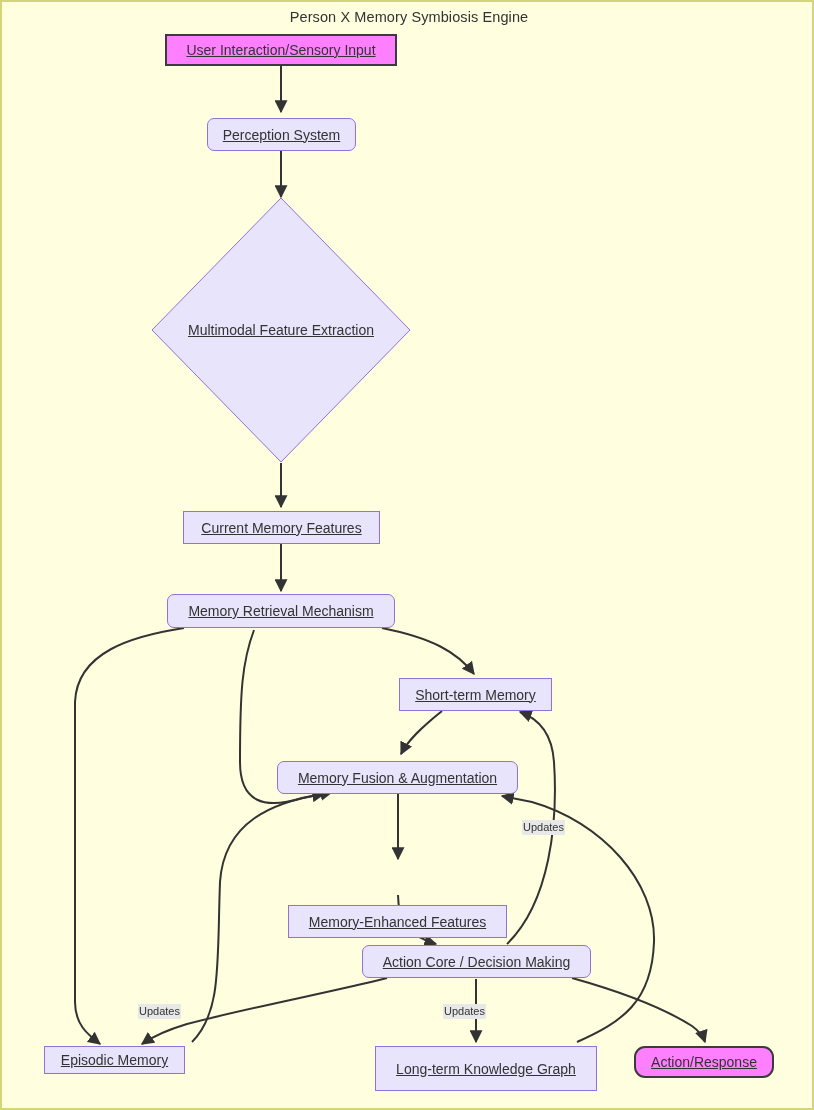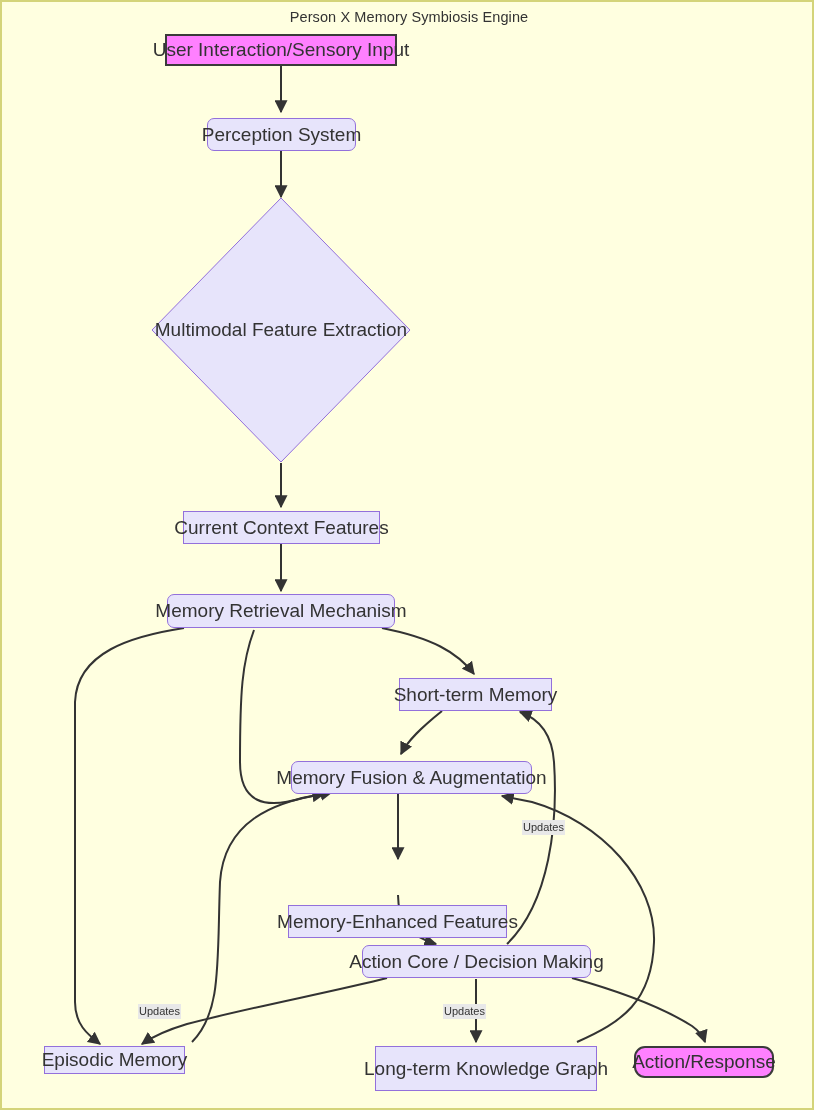--- a/index.html
+++ b/index.html
@@ -44,26 +44,27 @@
     font-size: 14.5px;
     color: #333333;
     letter-spacing: 0.1px;
   }
   .node {
     position: absolute;
     box-sizing: border-box;
     display: flex;
     align-items: center;
     justify-content: center;
-    font-size: 19px;
+    font-size: 14px;
     color: #333333;
     background: #e7e4fb;
     border: 1px solid #9370db;
     white-space: nowrap;
     padding: 0 12px;
+    text-decoration: underline;
   }
   .node.rounded {
     border-radius: 7px;
   }
   .node.highlight {
     background: #ff80ff;
     border: 2px solid #3b3b3b;
   }
   .node.diamond-label {
     background: transparent;
@@ -138,27 +139,27 @@
 
     <div class="node rounded" style="left:205px; top:116px; width:149px; height:33px;">Perception System</div>
 
     <div class="diamond-wrap" style="left:149px; top:195px; width:260px; height:266px;">
       <svg width="260" height="266" viewBox="0 0 260 266" xmlns="http://www.w3.org/2000/svg">
         <polygon points="130,1 259,133 130,265 1,133" fill="#e7e4fb" stroke="#9370db" stroke-width="1"></polygon>
       </svg>
       <div class="node diamond-label" style="left:0px; top:113px; width:260px; height:40px;">Multimodal Feature Extraction</div>
     </div>
 
-    <div class="node" style="left:181px; top:509px; width:197px; height:33px;">Current Context Features</div>
+    <div class="node" style="left:181px; top:509px; width:197px; height:33px;">Current Memory Features</div>
 
     <div class="node rounded" style="left:165px; top:592px; width:228px; height:34px;">Memory Retrieval Mechanism</div>
 
     <div class="node" style="left:397px; top:676px; width:153px; height:33px;">Short-term Memory</div>
 
-    <div class="node rounded" style="left:275px; top:759px; width:241px; height:33px;margin-left:14px;">Memory Fusion &amp; Augmentation</div>
+    <div class="node rounded" style="left:275px; top:759px; width:241px; height:33px;">Memory Fusion &amp; Augmentation</div>
 
     <div class="node" style="left:286px; top:859px; width:219px; height:33px;margin-top:44px;">Memory-Enhanced Features</div>
 
     <div class="node rounded" style="left:360px; top:943px; width:229px; height:33px;">Action Core / Decision Making</div>
 
     <div class="node" style="left:42px; top:1044px; width:141px; height:28px;">Episodic Memory</div>
 
     <div class="node" style="left:363px; top:1044px; width:222px; height:45px;margin-left:10px;">Long-term Knowledge Graph</div>
 
     <div class="node highlight" style="left:632px; top:1044px; width:140px; height:32px;border-radius:11px;">Action/Response</div>

